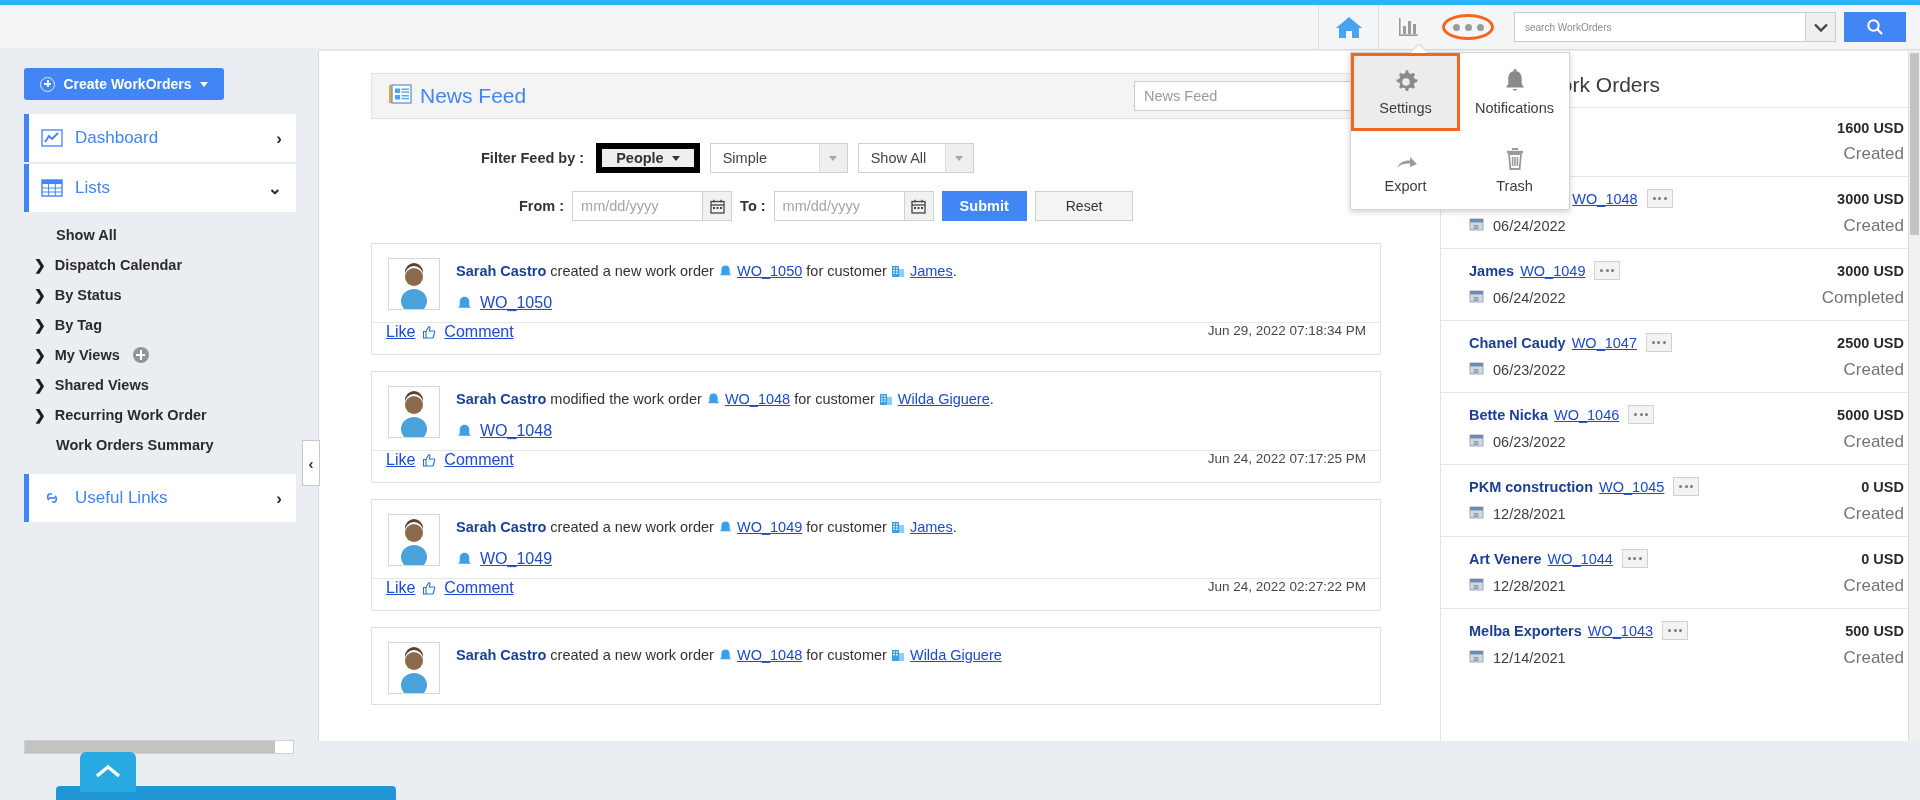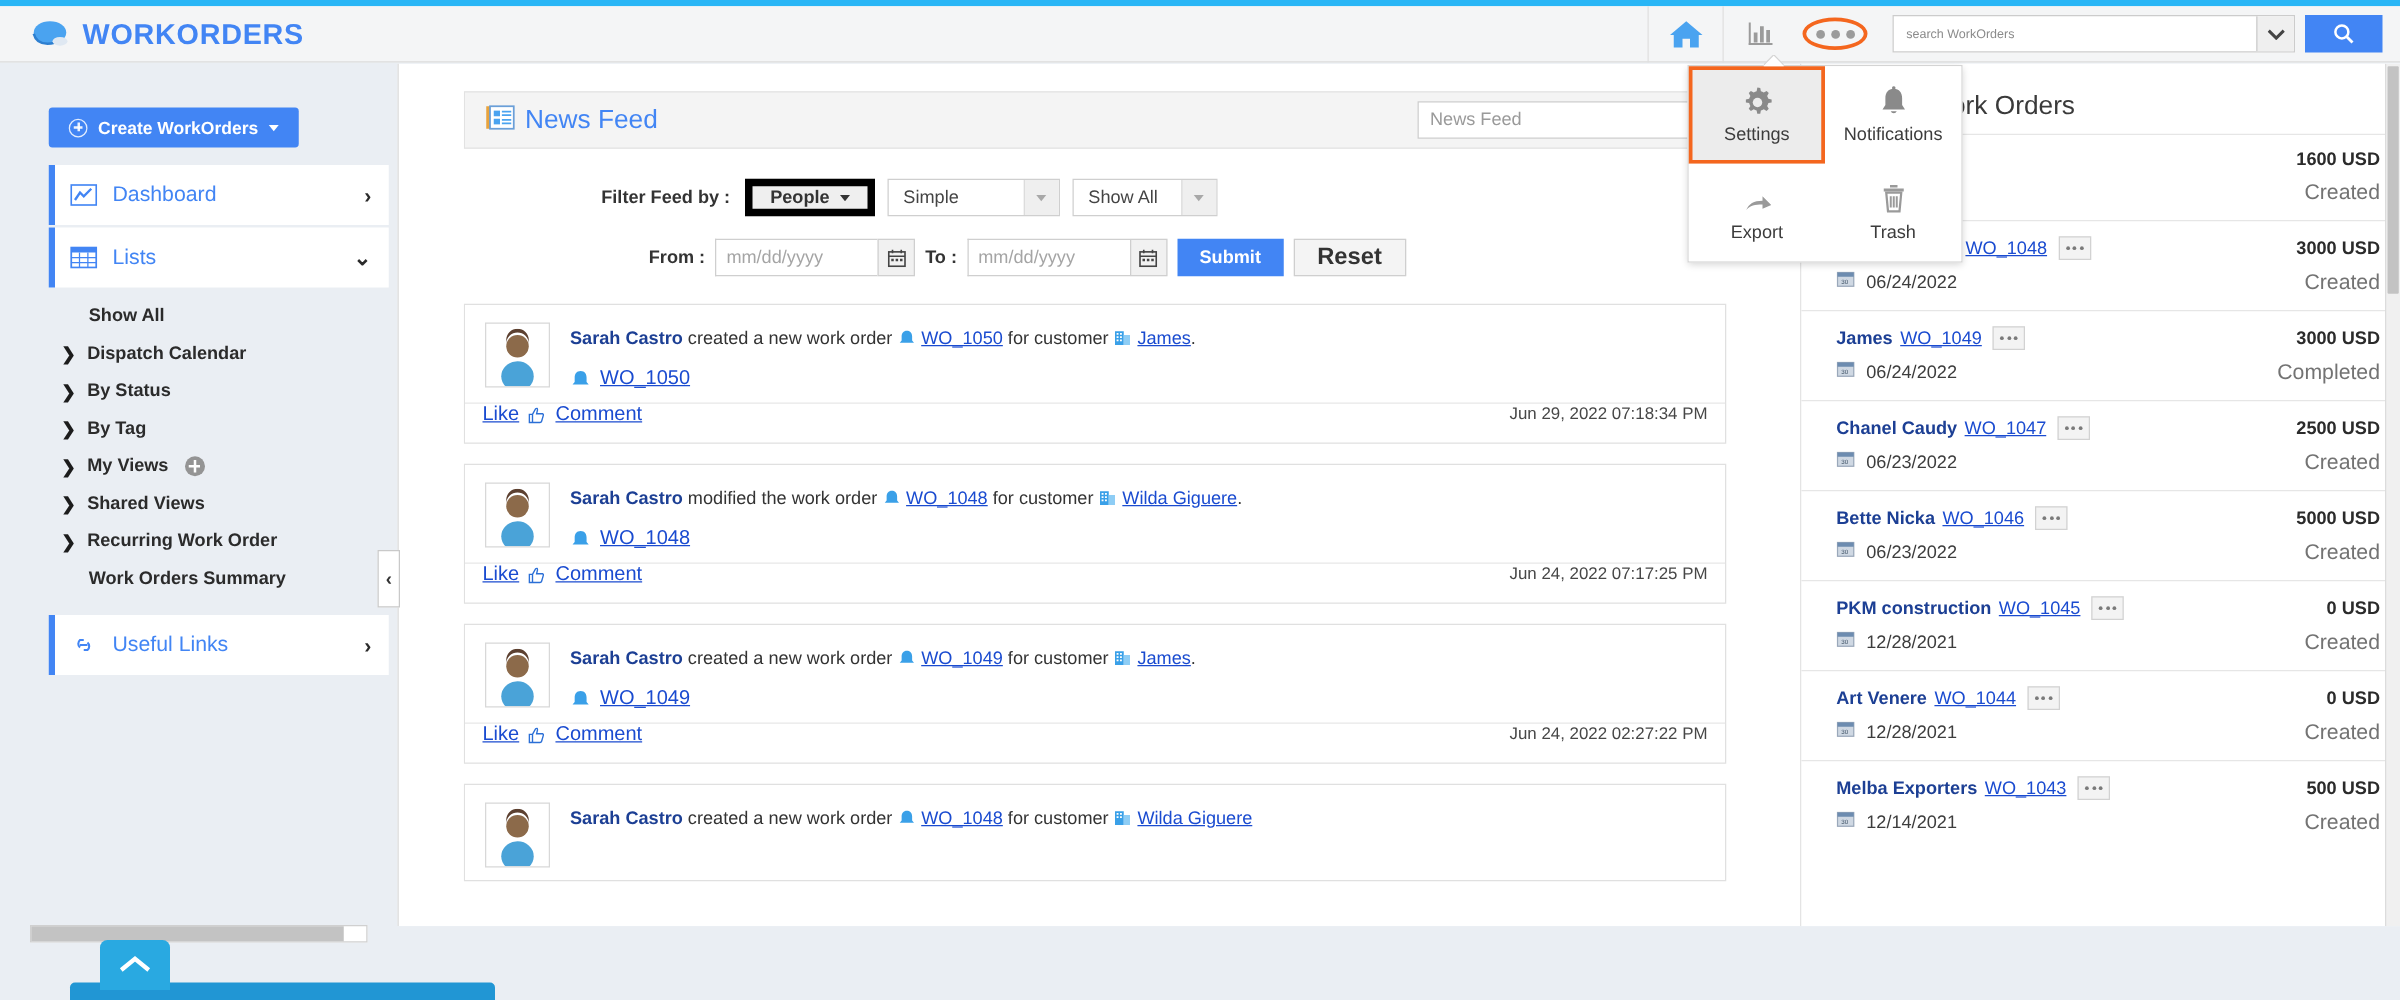--- a/index.html
+++ b/index.html
@@ -96,23 +96,22 @@
     height: 78px; display: flex; flex-direction: column;
     align-items: center; justify-content: center; gap: 4px;
     cursor: pointer; background: #fff;
   }
   .dd-item.selected { background: #ececec; outline: 3px solid #f4661e; outline-offset: -3px; }
   .dd-label { font-size: 14.5px; color: #3c3c3c; }
   .dd-icon { height: 28px; display: flex; align-items: flex-end; }
 
   
   .sidebar {
-    position: absolute; top: 66px; left: 0; width: 318px; height: 690px;
+    position: absolute; top: 48px; left: 0; width: 318px; height: 690px;
     background: #eaeef3;
-    margin-left: 15px;
   }
   .create-btn {
     margin: 20px 0 0 24px; width: 200px; height: 32px;
     background: #4285f4; border: none; border-radius: 3px;
     color: #fff; font-size: 14px; font-weight: bold;
     display: flex; align-items: center; justify-content: center; gap: 8px;
     cursor: pointer; font-family: "Liberation Sans", sans-serif;
   }
   .plus-circ {
     width: 15px; height: 15px; border-radius: 50%;
@@ -246,22 +245,22 @@
   .cal-btn {
     width: 30px; background: #f1f1f1; border: 1px solid #cfcfcf;
     display: flex; align-items: center; justify-content: center; cursor: pointer;
   }
   .btn-submit {
     height: 30px; padding: 0 18px; background: #4285f4; border: none;
     color: #fff; font-size: 14.5px; font-weight: bold; cursor: pointer;
     font-family: "Liberation Sans", sans-serif;
   }
   .btn-reset {
-    height: 30px; padding: 0 18px; background: #f4f4f4; border: 1px solid #cfcfcf;
-    color: #333; font-size: 19px; font-weight: bold; cursor: pointer;
+    height: 30px; padding: 0 30px; background: #f4f4f4; border: 1px solid #cfcfcf;
+    color: #333; font-size: 14px; font-weight: normal; cursor: pointer;
     font-family: "Liberation Sans", sans-serif;
   }
 
   .feed-list { margin-top: 22px; padding: 0 2px 0 0; }
   .feed-card {
     border: 1px solid #e0e0e0; background: #fff; margin-bottom: 16px;
     width: 1010px;
   }
   .fc-body { display: flex; padding: 14px 16px 10px 16px; }
   .avatar {
@@ -339,30 +338,20 @@
   }
 </style>
 </head>
 <body>
 
 <div id="app">
 
   <div class="top-strip"></div>
 
   <div class="header">
-    <div class="brand">
-      <span class="brand-logo">
-        <svg width="34" height="28" viewBox="0 0 34 28">
-          <ellipse cx="16" cy="13" rx="13" ry="9" fill="#4aa3f0"></ellipse>
-          <path d="M3 14 Q5 22 14 22 Q20 22 23 19" stroke="#2d7fd0" stroke-width="2" fill="none"></path>
-          <ellipse cx="24" cy="20" rx="6" ry="3.5" fill="#dfe8f2"></ellipse>
-        </svg>
-      </span>
-      <span class="brand-name">WORKORDERS</span>
-    </div>
 
     <div class="header-spacer"></div>
 
     <div class="header-tools">
       <div class="tool-cell home-icon">
         <svg width="30" height="26" viewBox="0 0 30 26">
           <path d="M15 3 L28 14 L25 14 L25 24 L18 24 L18 17 L12 17 L12 24 L5 24 L5 14 L2 14 Z" fill="#4aa3f0"></path>
         </svg>
       </div>
       <div class="tool-cell chart-icon">

